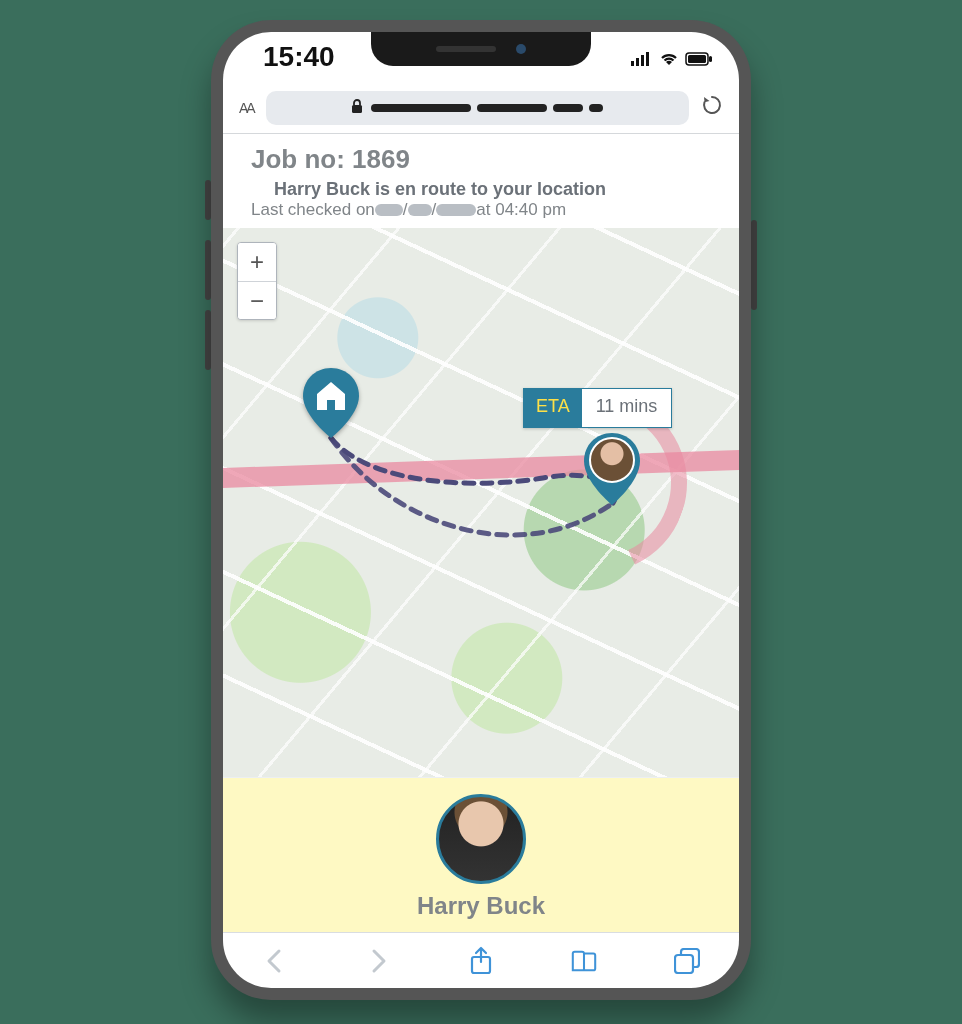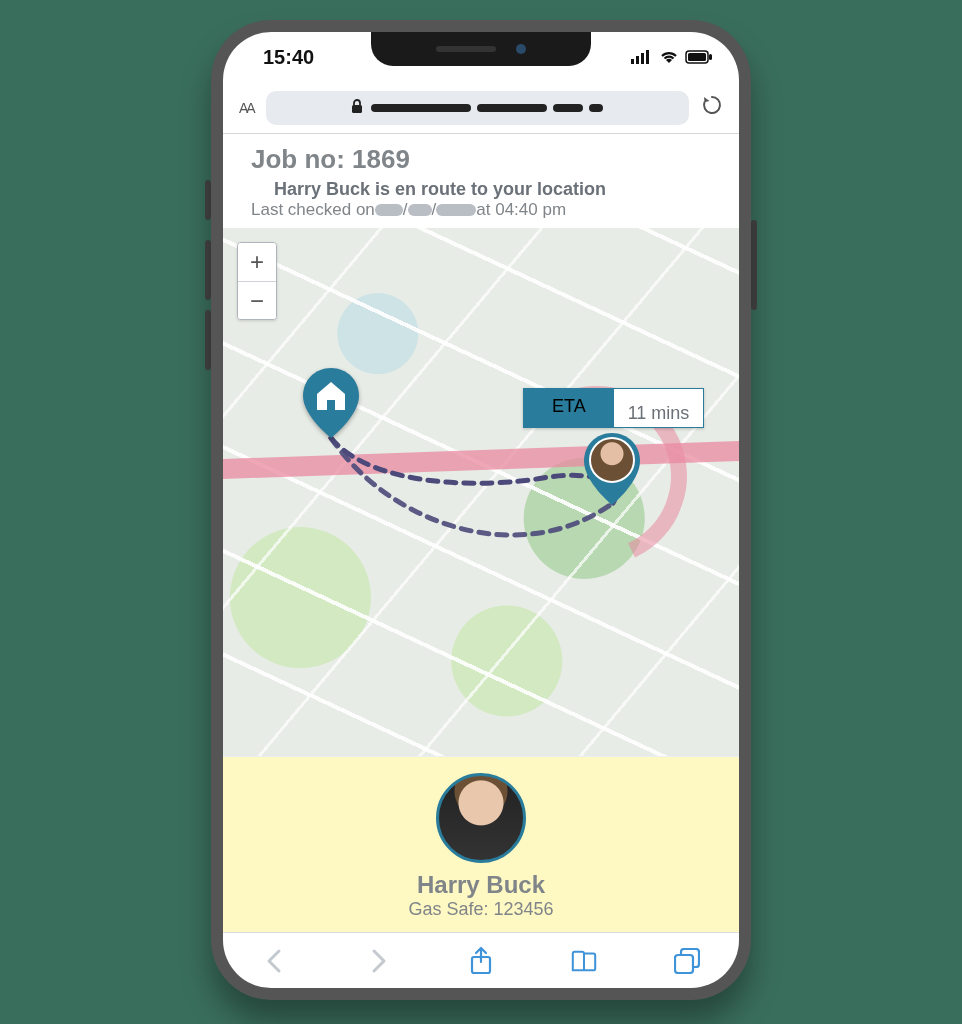--- a/index.html
+++ b/index.html
@@ -55,21 +55,21 @@
   .notch .speaker { width: 60px; height: 6px; background:#333; border-radius:3px; margin-right:20px; }
   .notch .cam { width:10px; height:10px; border-radius:50%; background:#2a4a6a; }
 
   
   .status-bar {
     height: 50px;
     display: flex;
     justify-content: space-between;
     align-items: center;
     padding: 0 26px 0 40px;
-    font-size: 20px;
+    font-size: 28px;
     font-weight: 600;
     color: #111;
   }
   .status-icons { display:flex; gap:6px; align-items:center; }
 
   
   .browser-bar {
     height: 52px;
     border-bottom: 1px solid #d5d8db;
     display: flex; align-items:center; padding: 0 16px; gap:12px;
@@ -164,22 +164,22 @@
     background: radial-gradient(circle at 50% 35%, #e4bfa5 0 11px, transparent 12px),
                 linear-gradient(#6b5036,#6b5036);
   }
 
   .eta {
     position:absolute; top: 160px; left: 300px;
     display:flex; height:40px; border:1px solid #2a7c9c;
     box-shadow:0 1px 3px rgba(0,0,0,0.2);
     font-size:18px;
   }
-  .eta .lbl { background:#2a7c9c; color:#000000; padding:7px 28px; }
-  .eta .val { background:#fff; color:#6b7178; padding:14px 14px; }
+  .eta .lbl { background:#2a7c9c; color:#fde047; padding:7px 12px; }
+  .eta .val { background:#fff; color:#6b7178; padding:7px 14px; }
 
   
   .tech-card {
     background:#fef9c3; text-align:center; padding:16px 0 12px;
     border-top:1px solid #eceff2;
   }
   .avatar-large {
     width:90px; height:90px; border-radius:50%; margin:0 auto 8px;
     border:3px solid #2a7c9c;
     background:
@@ -309,21 +309,20 @@
           <svg class="shape" viewBox="0 0 58 72">
               <path d="M29 0 C13 0 1 12 1 28 c0 21 28 44 28 44 s28-23 28-44 C57 12 45 0 29 0 Z" fill="#2a7c9c"></path>
             </svg>
           <div class="avatar-small"></div>
         </div>
       </div>
 
       <div class="tech-card">
         <div class="avatar-large"></div>
         <div class="tech-name">Harry Buck</div>
-        <div class="tech-cred">Gas Safe: 123456</div>
       </div>
 
       <div class="safari-bar">
         <span class="ic disabled">
           <svg width="20" height="28" viewBox="0 0 20 28">
               <path d="M14 4 L4 14 L14 24" stroke="currentColor" stroke-width="3" fill="none" stroke-linecap="round" stroke-linejoin="round"></path>
             </svg>
         </span>
         <span class="ic disabled">
           <svg width="20" height="28" viewBox="0 0 20 28">

